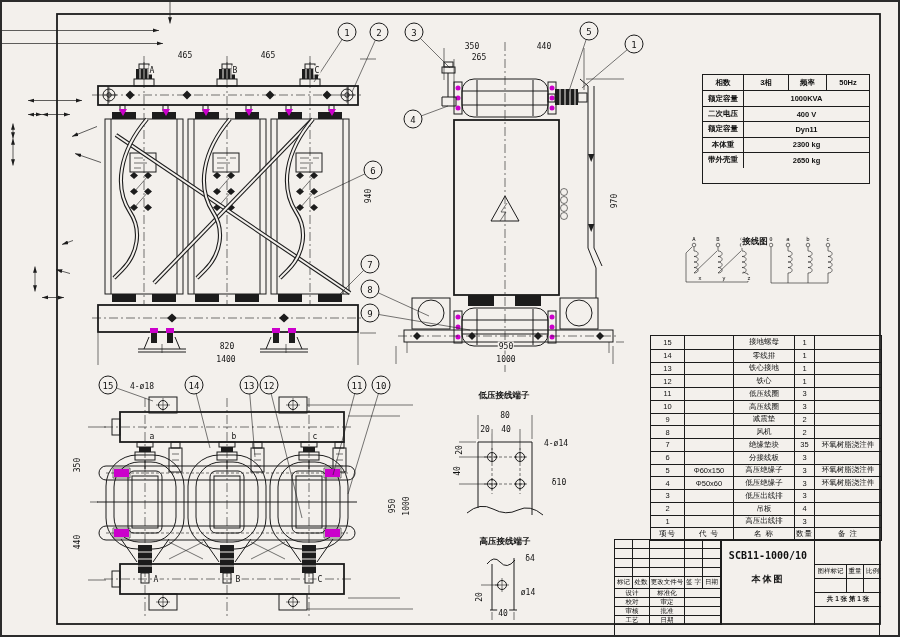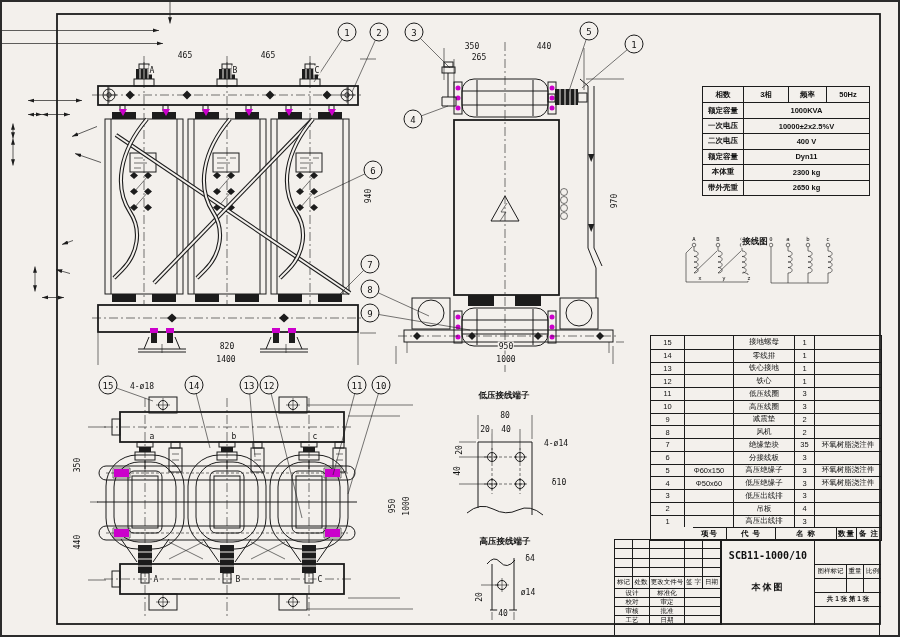--- a/index.html
+++ b/index.html
@@ -14,43 +14,43 @@
   #draw .mag{fill:#cb00cb;stroke:none;}
   #draw .dbl{stroke-width:4.2;}
   #draw .dblin{stroke:#f3f0ec;stroke-width:2;}
   #draw .bgln{stroke:#f3f0ec;stroke-width:1;}
   #anno{position:absolute;left:0;top:0;width:900px;height:637px;z-index:4;pointer-events:none;}
   .dim{position:absolute;font:8px "DejaVu Sans Mono",monospace;color:#111;background:#f3f0ec;padding:0 1px;white-space:nowrap;transform:translate(-50%,-50%);}
   .dim.rot{transform:translate(-50%,-50%) rotate(-90deg);}
   .dim.cn{font:600 8.5px "Liberation Sans",sans-serif;}
   .balloon{position:absolute;width:17px;height:17px;border:1.2px solid #1c1c1c;border-radius:50%;background:#f3f0ec;font:9px "DejaVu Sans Mono",monospace;color:#111;display:flex;align-items:center;justify-content:center;transform:translate(-50%,-50%);}
   
-  .spec{position:absolute;left:700px;top:84px;width:166px;height:108px;display:grid;grid-template-rows:repeat(7,1fr);border:1.4px solid #1c1c1c;font:600 7.5px "Liberation Sans",sans-serif;color:#111;z-index:3;}
+  .spec{position:absolute;left:700px;top:72px;width:166px;height:108px;display:grid;grid-template-rows:repeat(7,1fr);border:1.4px solid #1c1c1c;font:600 7.5px "Liberation Sans",sans-serif;color:#111;z-index:3;}
   .spec .r{display:grid;grid-template-columns:40px 1fr;border-top:1px solid #1c1c1c;}
   .spec .r.r0{grid-template-columns:40px 45px 38px 1fr;border-top:none;}
   .spec .c{display:flex;align-items:center;justify-content:center;border-left:1px solid #1c1c1c;overflow:hidden;}
   .spec .c:first-child{border-left:none;}
   
   .parts{position:absolute;left:648px;top:333px;width:230px;height:204px;display:grid;grid-template-rows:repeat(16,1fr);border:1.3px solid #1c1c1c;font:7.5px "Liberation Sans",sans-serif;color:#111;z-index:3;background:transparent;}
   .parts .r{display:grid;grid-template-columns:33px 49px 61px 20px 1fr;border-top:1px solid #1c1c1c;}
   .parts .r:first-child{border-top:none;}
   .parts .c{display:flex;align-items:center;justify-content:center;border-left:1px solid #1c1c1c;overflow:hidden;white-space:nowrap;}
   .parts .c:first-child{border-left:none;}
-  .parts .hd{font-weight:700;letter-spacing:1px;margin-left:42px;}
+  .parts .hd{font-weight:400;letter-spacing:1px;}
   
   .tb{position:absolute;left:612px;top:537px;width:266px;height:99px;border:1.5px solid #1c1c1c;font:6.5px "Liberation Sans",sans-serif;color:#111;z-index:3;box-sizing:border-box;}
   .tb *{box-sizing:border-box;}
   .tb .gridtop{position:absolute;left:0;top:0;width:106px;height:37px;display:grid;grid-template-rows:repeat(4,1fr);grid-template-columns:18px 17px 35px 18px 1fr;}
   .tb .gridtop .c{border-right:1px solid #1c1c1c;border-bottom:1px solid #1c1c1c;}
   .tb .hrow{position:absolute;left:0;top:37px;width:106px;height:12px;display:grid;grid-template-columns:18px 17px 35px 18px 1fr;}
   .tb .hrow .c,.tb .lrows .c{display:flex;align-items:center;justify-content:center;border-right:1px solid #1c1c1c;border-bottom:1px solid #1c1c1c;overflow:hidden;}
   .tb .lrows{position:absolute;left:0;top:49px;width:106px;height:36px;display:grid;grid-template-rows:repeat(4,1fr);grid-template-columns:35px 35px 1fr;}
   .tb .mid{position:absolute;left:106px;top:0;width:94px;height:85px;border-left:1.2px solid #1c1c1c;border-right:1.2px solid #1c1c1c;text-align:center;}
   .tb .prod{margin-top:10px;font:700 10px "DejaVu Sans Mono",monospace;}
-  .tb .dname{margin-top:20px;font:600 9px "Liberation Sans",sans-serif;letter-spacing:2px;}
+  .tb .dname{margin-top:12px;font:600 9px "Liberation Sans",sans-serif;letter-spacing:2px;}
   .tb .right{position:absolute;left:200px;top:0;width:66px;height:85px;}
   .tb .right .row{position:absolute;left:0;width:66px;display:grid;grid-template-columns:32px 17px 1fr;}
   .tb .right .row .c{display:flex;align-items:center;justify-content:center;border-right:1px solid #1c1c1c;border-bottom:1px solid #1c1c1c;overflow:hidden;}
   .tb .right .row .c:last-child{border-right:none;}
   .tb .sheets{position:absolute;left:0;top:53px;width:66px;height:14px;border-bottom:1px solid #1c1c1c;display:flex;align-items:center;justify-content:center;font-weight:600;}
   .tb .emptytop{position:absolute;left:0;top:0;width:66px;height:25px;border-bottom:1px solid #1c1c1c;}
 </style>
 </head>
 <body>
 
@@ -326,24 +326,20 @@
 <div class="spec">
   <div class="r r0">
     <div class="c">相数</div>
     <div class="c">3相</div>
     <div class="c">频率</div>
     <div class="c">50Hz</div>
   </div>
   <div class="r">
         <div class="c">额定容量</div>
         <div class="c">1000KVA</div>
-      </div>
-  <div class="r">
-        <div class="c">一次电压</div>
-        <div class="c">10000±2x2.5%V</div>
       </div>
   <div class="r">
         <div class="c">二次电压</div>
         <div class="c">400 V</div>
       </div>
   <div class="r">
         <div class="c">额定容量</div>
         <div class="c">Dyn11</div>
       </div>
   <div class="r">

